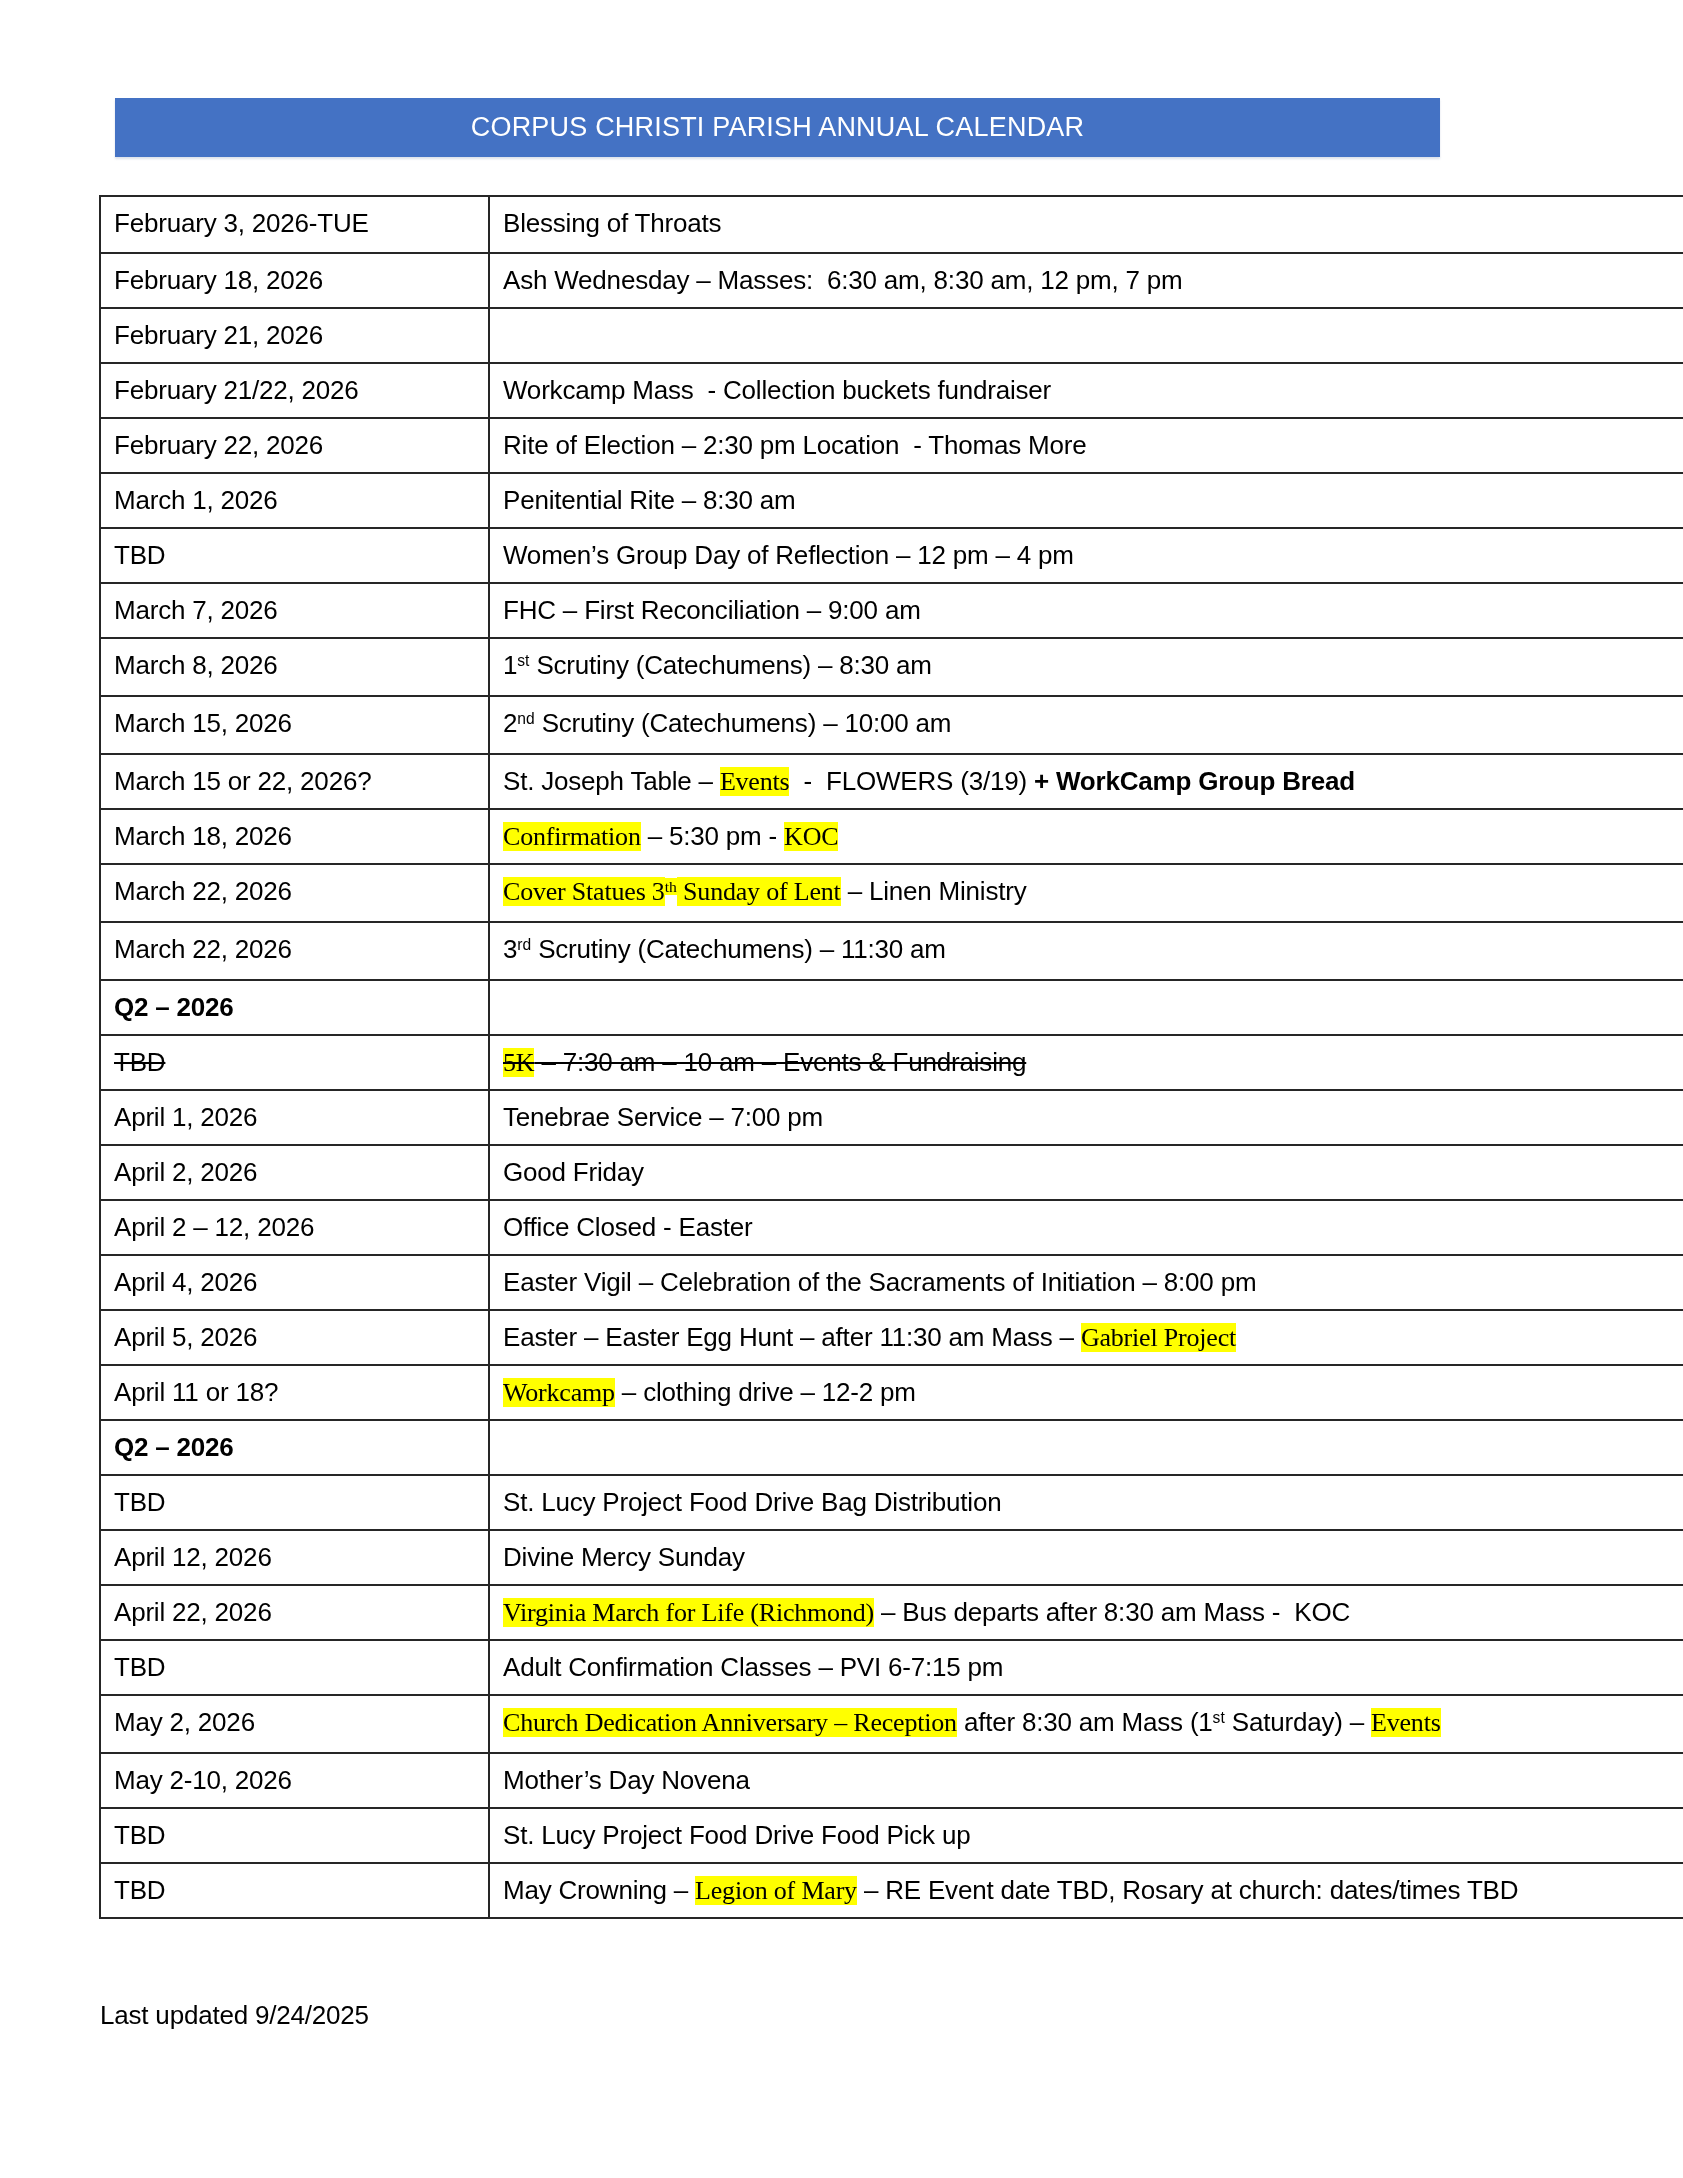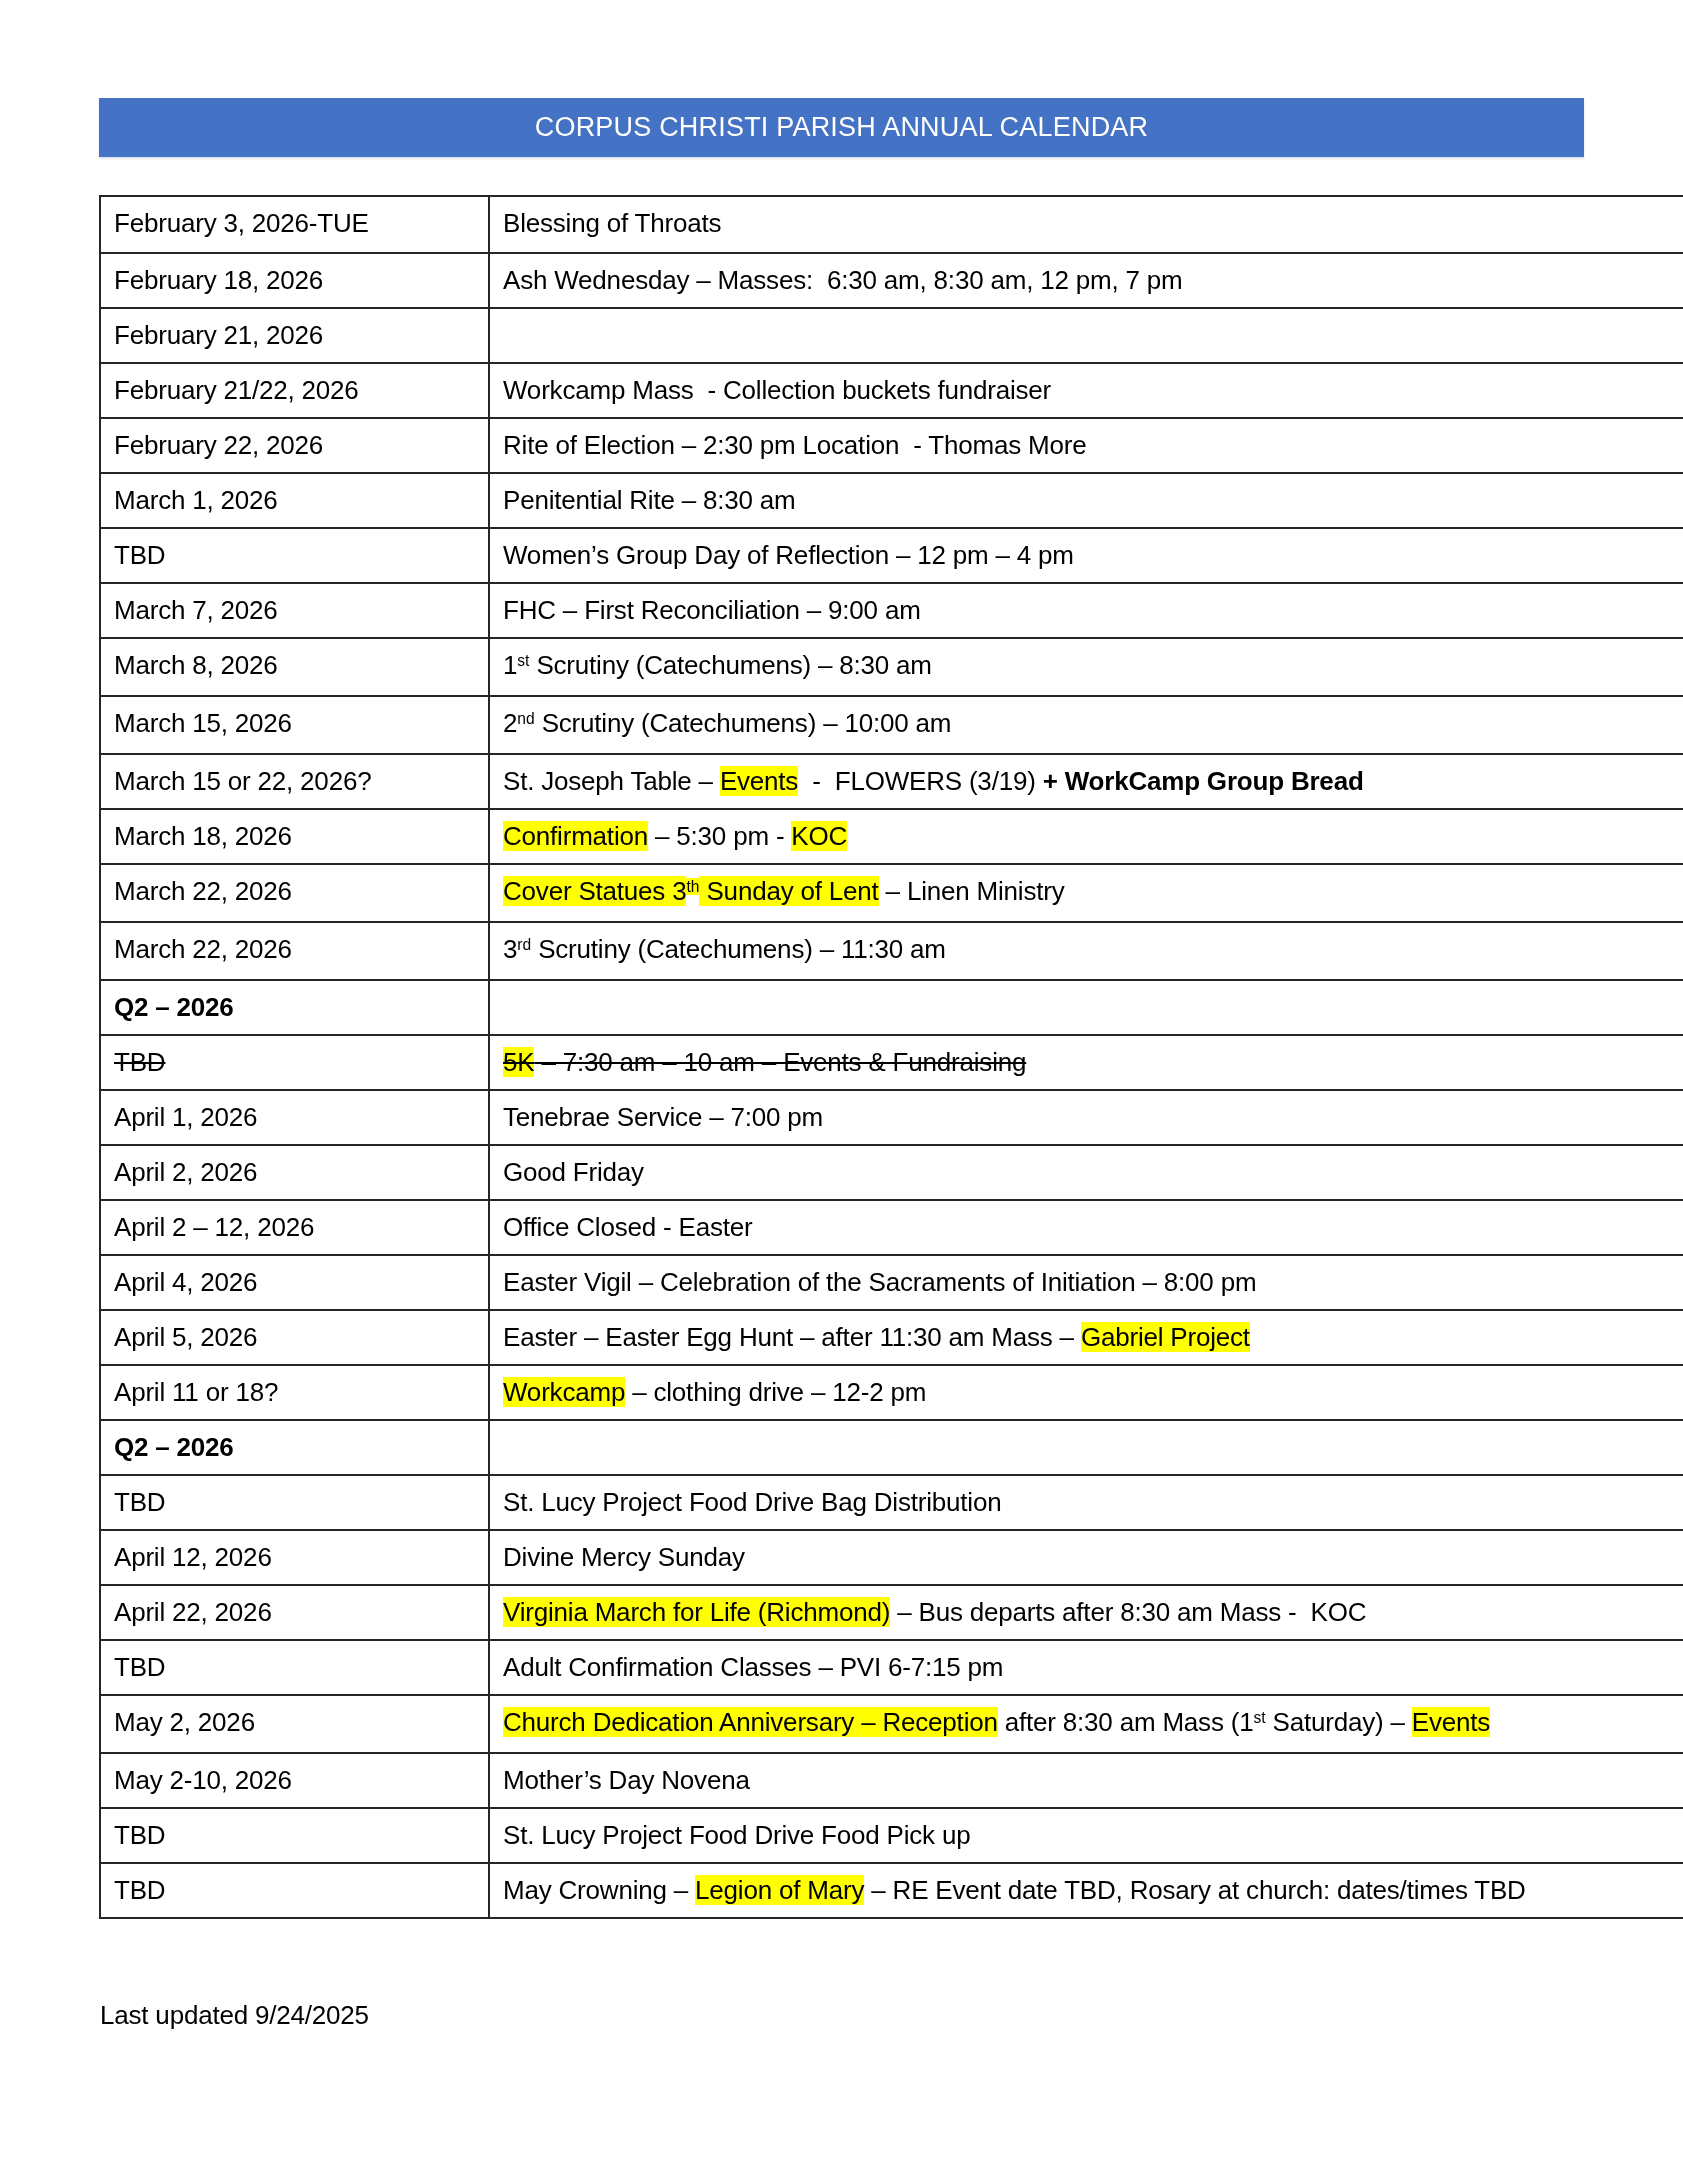--- a/index.html
+++ b/index.html
@@ -16,23 +16,23 @@
   }
   body {
     position: relative;
     width: 1683px;
     height: 2178px;
     font-family: "Liberation Sans", "DejaVu Sans", sans-serif;
     color: var(--text);
   }
   .header-bar {
     position: absolute;
-    left: 99px;
+    left: 115px;
     top: 98px;
-    width: 1485px;
+    width: 1325px;
     height: 59px;
     background: var(--header-bg);
     display: flex;
     align-items: center;
     justify-content: center;
     box-shadow: 0 2px 2px rgba(180,190,210,0.45);
   }
   .header-title {
     color: var(--header-text);
     font-size: 27px;
@@ -67,21 +67,21 @@
   }
   .date-cell {
     width: 389px;
     flex: 0 0 389px;
     border-right: 2px solid var(--border);
   }
   .event-cell {
     flex: 1 1 auto;
     padding-right: 2px;
   }
-  .seg-hl { background: var(--highlight); }
+  .seg-hl { background: var(--highlight); font-family: Liberation Serif, serif; }
   .seg-b  { font-weight: 700; }
   .seg-st { text-decoration: line-through; text-decoration-thickness: 2px; text-decoration-color: #000; }
   .seg-sup {
     font-size: 0.6em;
     position: relative;
     top: -0.5em;
     letter-spacing: 0;
   }
   .doc-footer {
     position: absolute;

